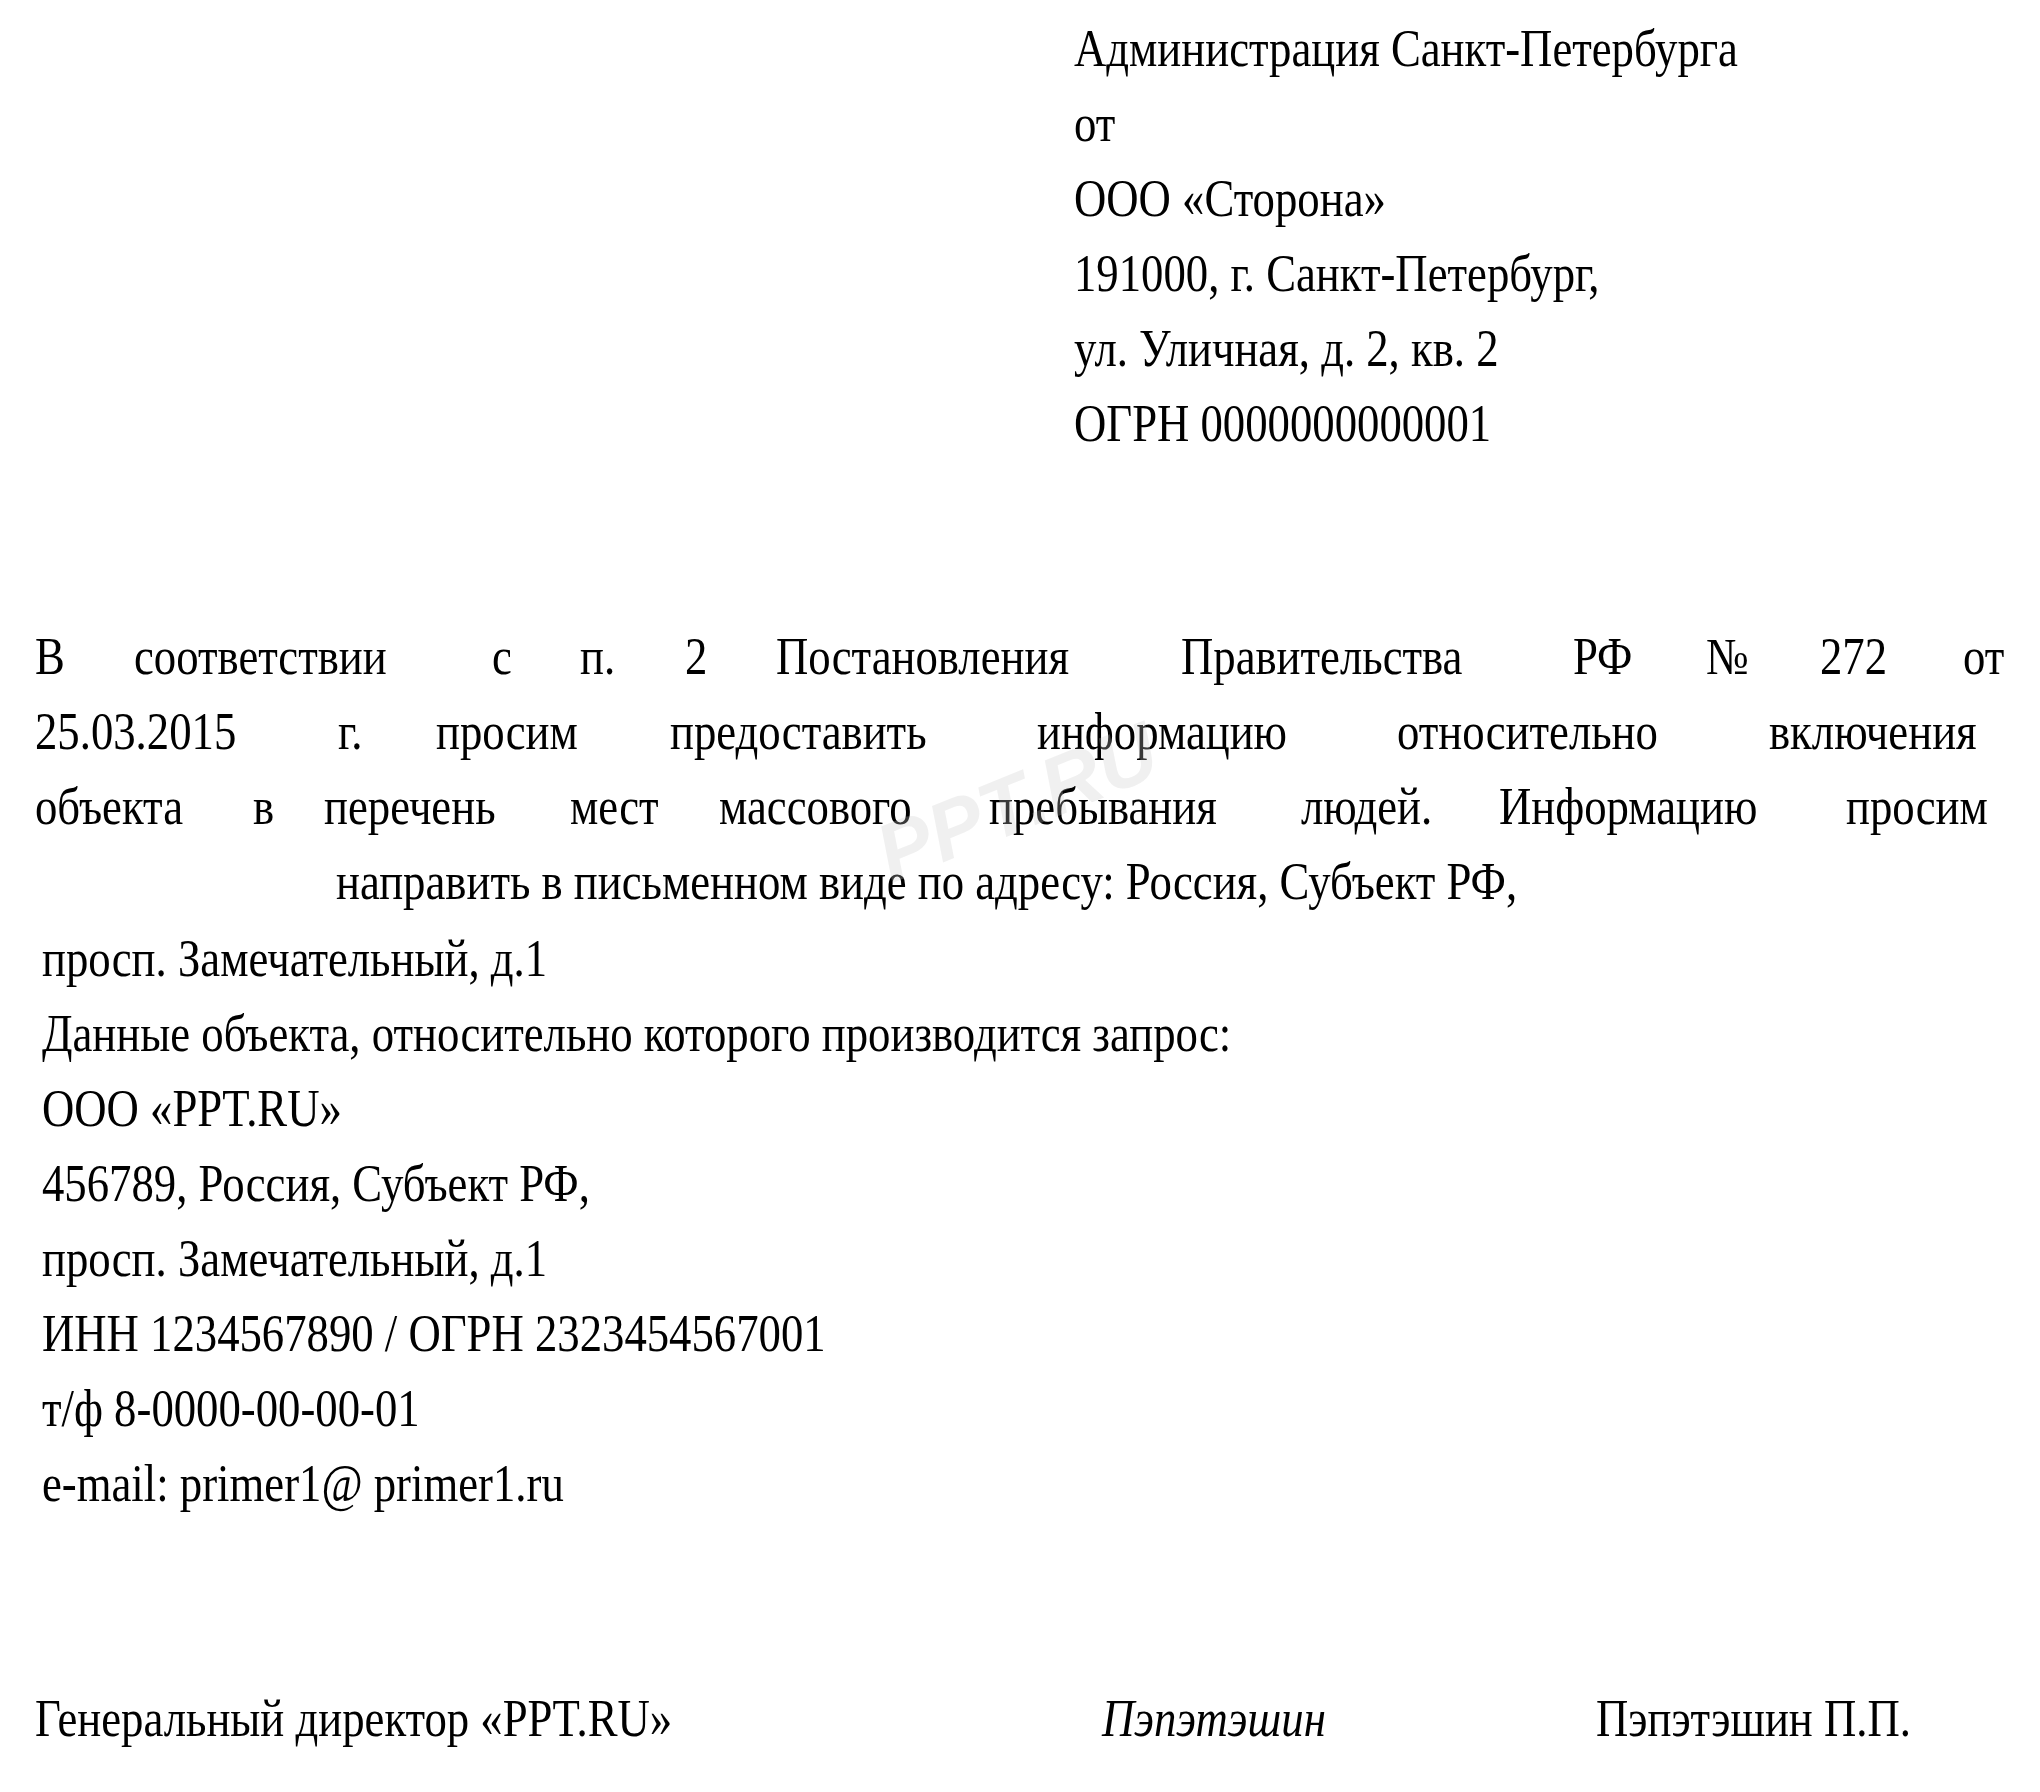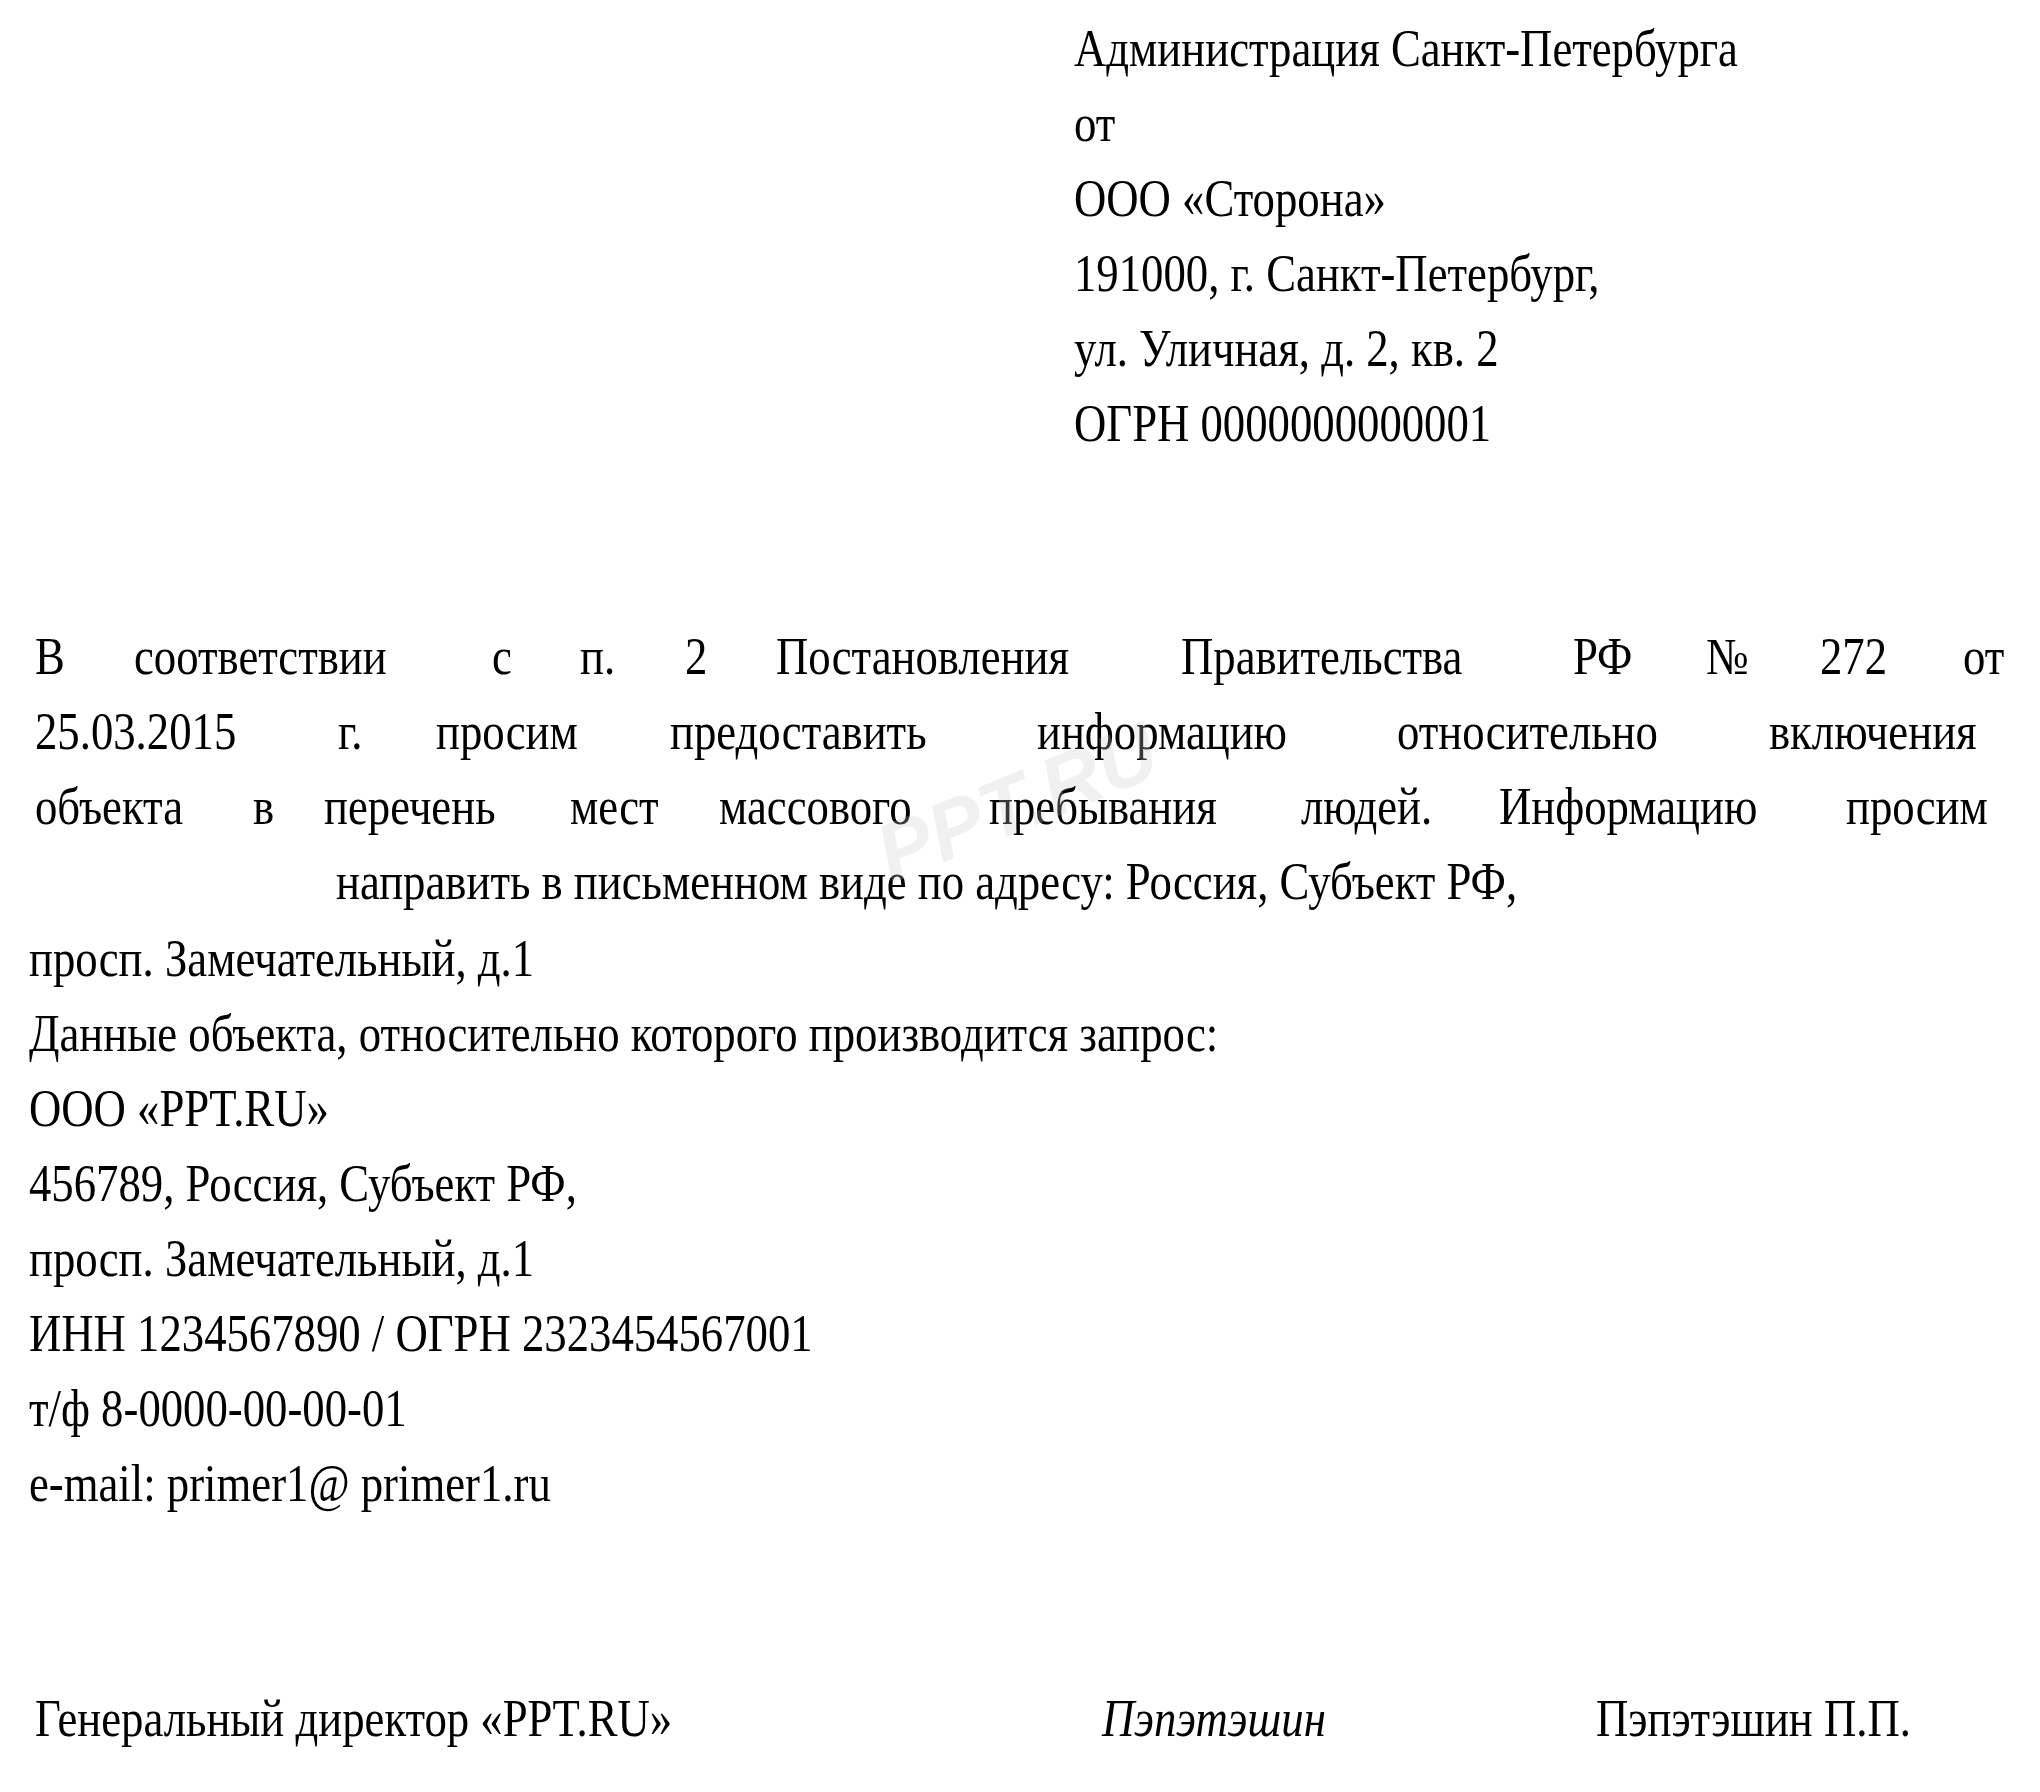--- a/index.html
+++ b/index.html
@@ -56,21 +56,21 @@
     }
     .para .pl.last {
       justify-content: center;
     }
     .para .pl.last span {
       transform: scaleX(0.86);
     }
     
     .details {
       position: absolute;
-      left: 29px;
+      left: 42px;
       top: 921px;
     }
     .details .dl {
       font-size: 52px;
       line-height: 75px;
       white-space: nowrap;
       transform: scaleX(0.86);
       transform-origin: left center;
     }
     

